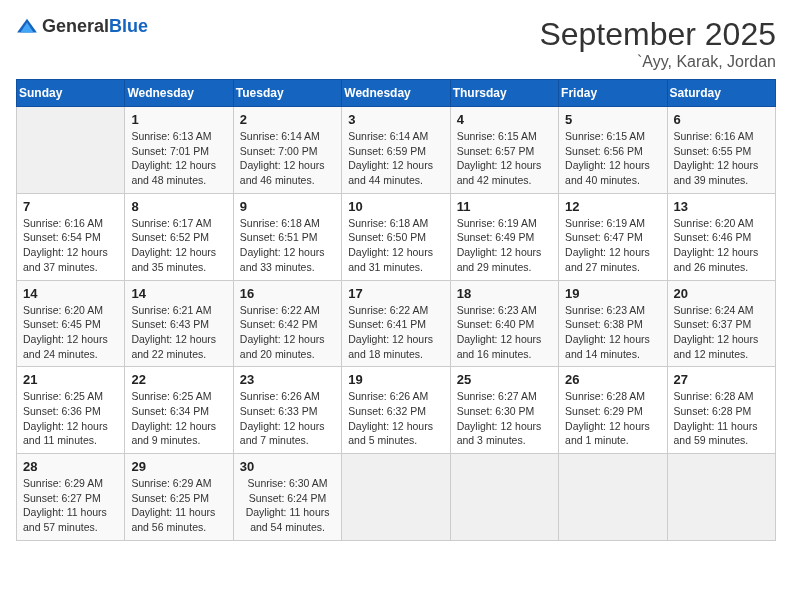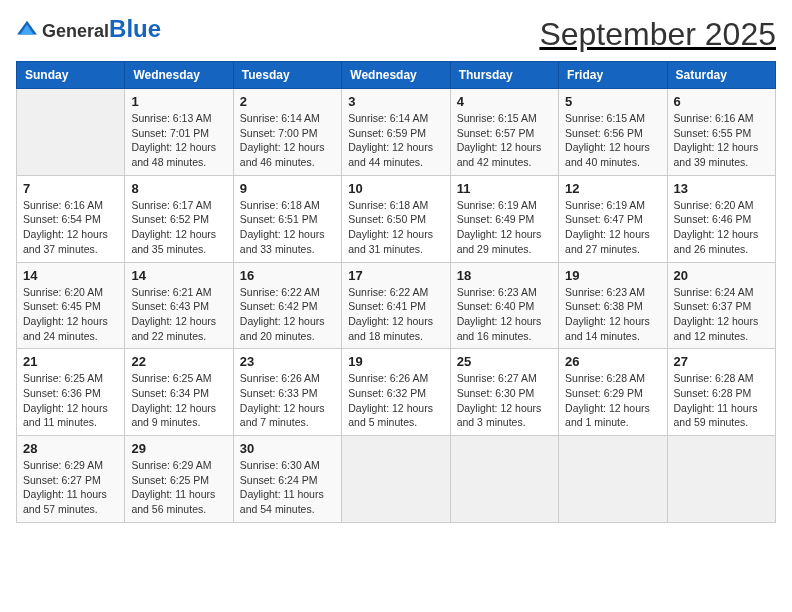--- a/index.html
+++ b/index.html
@@ -21,52 +21,51 @@
       align-items: center;
       gap: 4px;
     }
     .logo-text-general {
       font-size: 18px;
       font-weight: bold;
       color: #333;
       line-height: 1.1;
     }
     .logo-text-blue {
-      font-size: 24px;
+      font-size: 18px;
       font-weight: bold;
       color: #1565c0;
       line-height: 1.1;
     }
     .logo-icon {
       width: 22px;
       height: 22px;
     }
     .title-block {
       text-align: right;
-      text-decoration: underline;
     }
     .month-title {
       font-size: 32px;
       color: #333;
       font-weight: normal;
     }
     .location-title {
       font-size: 16px;
       color: #555;
     }
     table {
       width: 100%;
       border-collapse: collapse;
       font-size: 11px;
     }
     thead tr th {
       background-color: #1565c0;
       color: #fff;
       text-align: left;
-      padding: 6px 8px;
+      padding: 6px 2px;
       font-size: 12px;
       font-weight: bold;
       border: 1px solid #1050a0;
     }
     tbody tr td {
       border: 1px solid #ccc;
       vertical-align: top;
       padding: 5px 6px;
       min-height: 70px;
       height: 80px;
@@ -103,20 +102,21 @@
       <polygon points="20,12 32,30 8,30" fill="#42a5f5"></polygon>
     </svg>
     <div>
       <div>
         <span class="logo-text-general">General</span><span class="logo-text-blue">Blue</span>
       </div>
     </div>
   </div>
   <div class="title-block">
     <div class="month-title">September 2025</div>
+    <div class="location-title">`Ayy, Karak, Jordan</div>
   </div>
 </div>
 
 <table>
   <thead>
     <tr>
     <th>Sunday</th>
         <th>Wednesday</th>
         <th>Tuesday</th>
         <th>Wednesday</th>
@@ -334,21 +334,21 @@
         </td>
         <td>
           <span class="day-number">29</span>
           <div class="cell-content" style="white-space: pre-line;">Sunrise: 6:29 AM
 Sunset: 6:25 PM
 Daylight: 11 hours
 and 56 minutes.</div>
         </td>
         <td>
           <span class="day-number">30</span>
-          <div class="cell-content" style="white-space: pre-line;">Sunrise: 6:30 AM
+          <div class="cell-content" style="white-space: pre-line; text-align: center;">Sunrise: 6:30 AM
 Sunset: 6:24 PM
 Daylight: 11 hours
 and 54 minutes.</div>
         </td>
         <td class="empty-cell"></td>
         <td class="empty-cell"></td>
         <td class="empty-cell"></td>
         <td class="empty-cell"></td>
       </tr>
     </tbody>

